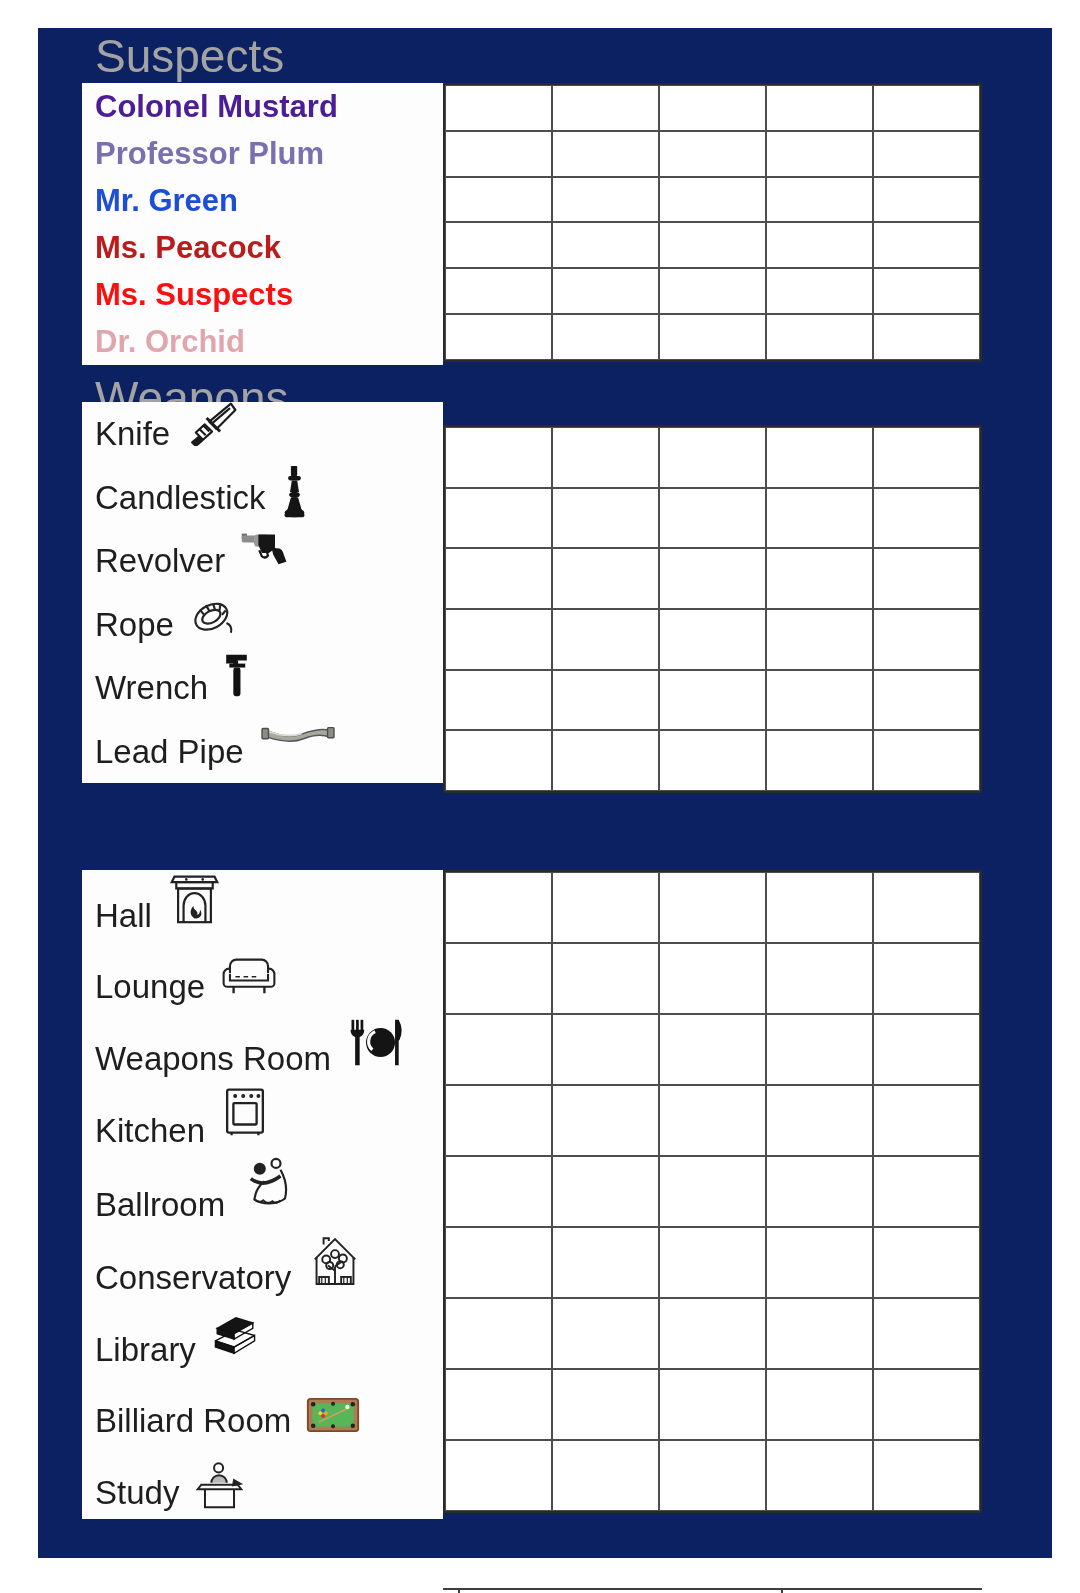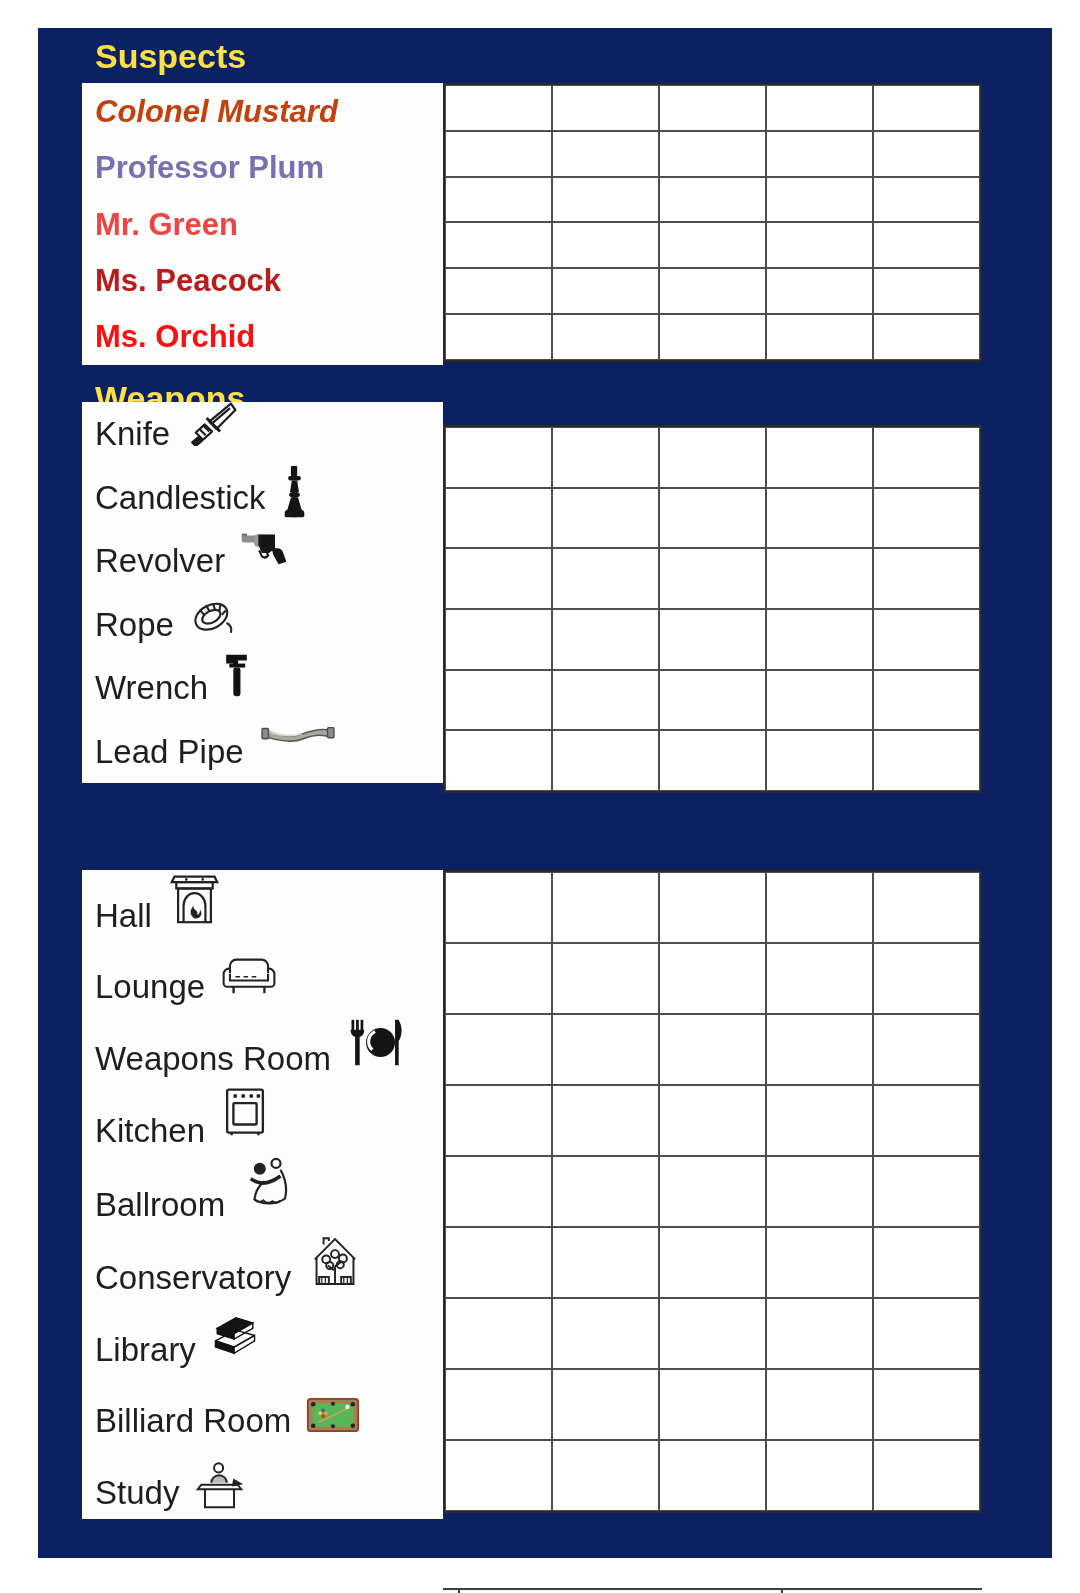--- a/index.html
+++ b/index.html
@@ -8,21 +8,21 @@
     background:#ffffff;
     font-family:"Liberation Sans", sans-serif;
     overflow:hidden;
   }
   .sheet{
     position:absolute;left:38px;top:28px;width:1014px;height:1530px;
     background:#0b2162;
   }
   .section-title{
     position:absolute;left:57px;height:52px;display:flex;align-items:center;
-    color:#fde047;font-size:34px;font-weight:bold;letter-spacing:0px;
+    color:#a3a3a3;font-size:46px;font-weight:normal;letter-spacing:0px;
   }
   .label-panel{
     position:absolute;left:44px;width:361px;background:#fdfdfd;
     display:flex;flex-direction:column;box-sizing:border-box;
   }
   .label-row{
     flex:1;display:flex;align-items:center;padding-left:13px;gap:15px;
   }
   .rooms .label-row{align-items:flex-end;}
   .rooms .row-label{padding-bottom:10px;}
@@ -65,33 +65,36 @@
 </style>
 </head>
 <body>
 
 <div class="sheet">
 
   <div id="title-suspects" class="section-title">Suspects</div>
   <div id="sec-suspects" class="section suspects">
     <div class="label-panel">
         <div class="label-row">
-          <span class="row-label" style="color: #c2410c; font-style: italic;">Colonel Mustard</span>
+          <span class="row-label" style="color: #4c1d95;">Colonel Mustard</span>
         </div>
         <div class="label-row">
           <span class="row-label" style="color: rgb(123, 112, 175);">Professor Plum</span>
         </div>
         <div class="label-row">
-          <span class="row-label" style="color: #ef4444;">Mr. Green</span>
+          <span class="row-label" style="color: #1d4ed8;">Mr. Green</span>
         </div>
         <div class="label-row">
           <span class="row-label" style="color: #b91c1c;">Ms. Peacock</span>
         </div>
         <div class="label-row">
-          <span class="row-label" style="color: rgb(251, 15, 15);">Ms. Orchid</span>
+          <span class="row-label" style="color: rgb(251, 15, 15);">Ms. Suspects</span>
+        </div>
+        <div class="label-row">
+          <span class="row-label" style="color: rgb(223, 166, 174);">Dr. Orchid</span>
         </div>
       </div>
     <div class="grid" style="grid-template-columns: repeat(5, 1fr); grid-template-rows: repeat(6, 1fr);">
         <div class="cell"></div>
         <div class="cell"></div>
         <div class="cell"></div>
         <div class="cell"></div>
         <div class="cell"></div>
         <div class="cell"></div>
         <div class="cell"></div>

